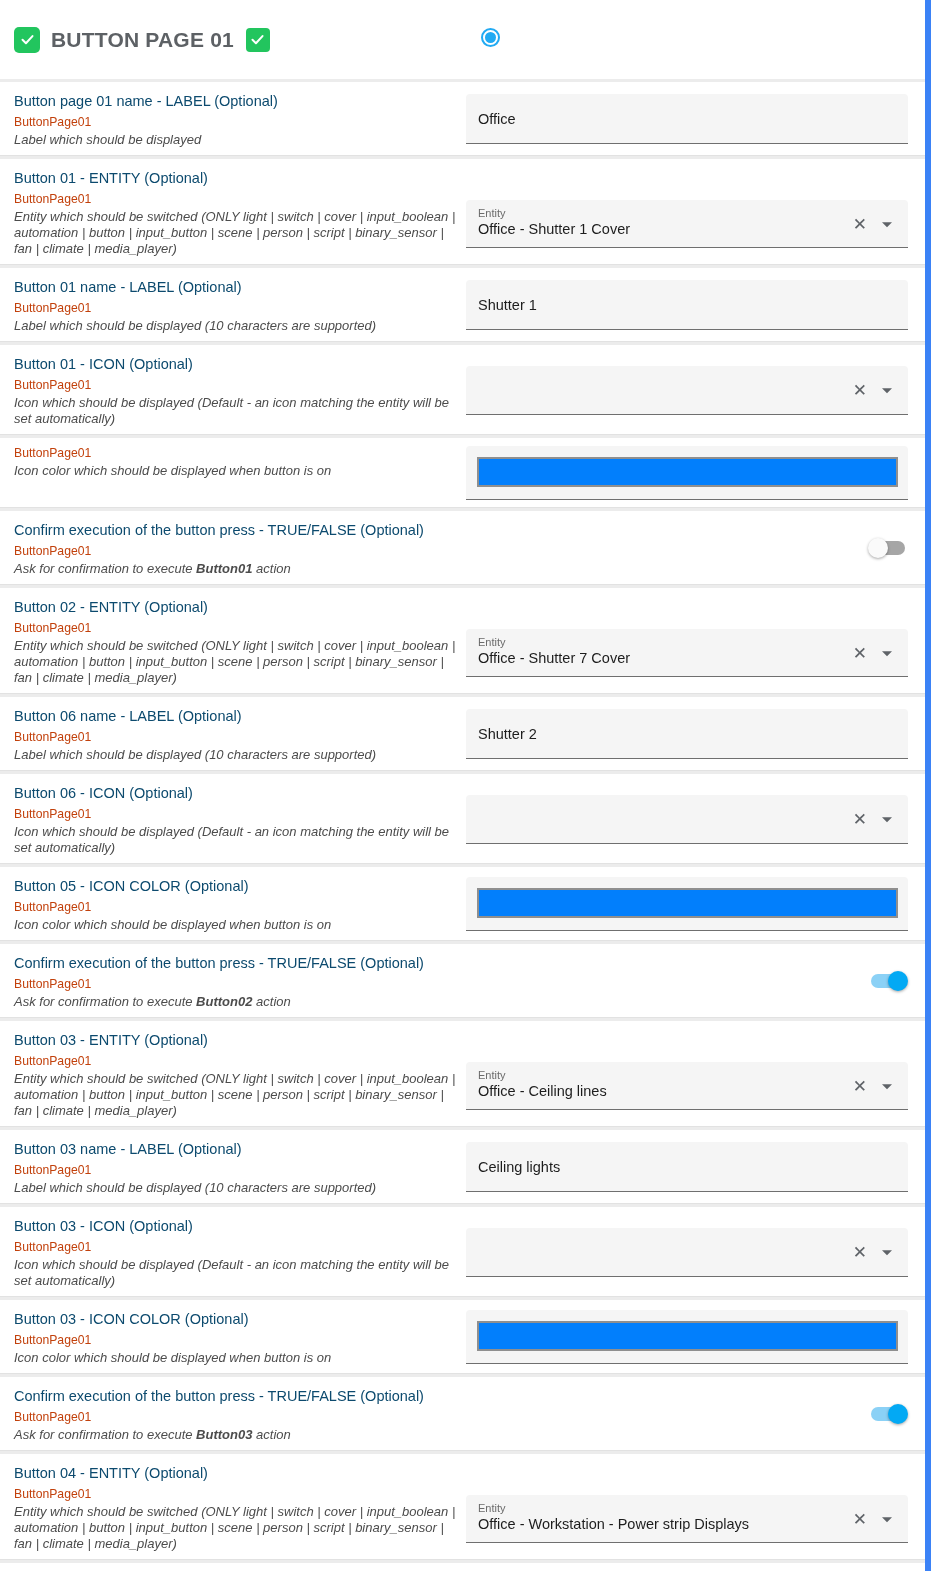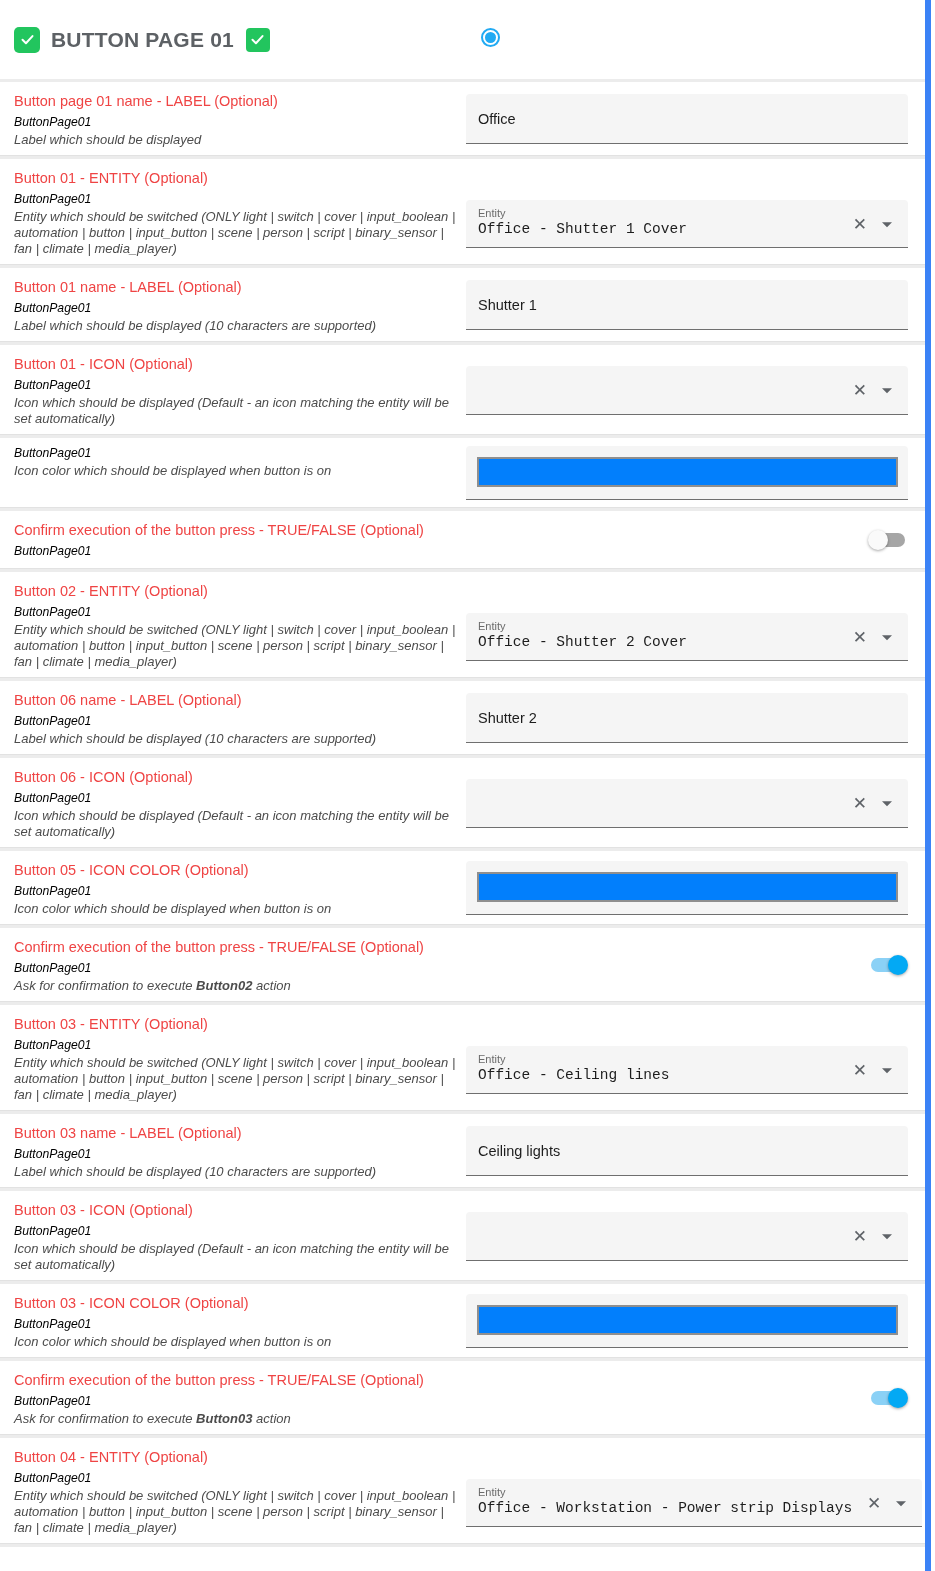--- a/index.html
+++ b/index.html
@@ -49,36 +49,36 @@
     display: flex;
     padding: 8px 17px 8px 14px;
     border-top: 3px solid #ececec;
     box-shadow: 0 -1px 0 #e2e2e2;
     background: #fff;
   }
   .row-left { flex: 0 0 452px; padding-right: 8px; }
   .row-right { flex: 1; display: flex; flex-direction: column; justify-content: center; }
   .row-right.toggle-area { align-items: flex-end; }
 
-  .title { font-size: 14.5px; line-height: 17px; margin: 3px 0 5px 0; color: #ef4444; }
-  .group { font-style: italic; font-size: 12.2px; line-height: 15px; color: #000000; margin-bottom: 2px; }
+  .title { font-size: 14.5px; line-height: 17px; margin: 3px 0 5px 0; color: #0c4a6e; }
+  .group { font-size: 12.2px; line-height: 15px; color: #c2410c; margin-bottom: 2px; }
   .desc  { font-style: italic; font-size: 13px; line-height: 16px; color: #4c4c4c; }
   .desc b { font-weight: bold; }
 
   
   .field {
     background: var(--fieldbg, #f5f5f5);
     border-radius: 4px 4px 0 0;
     border-bottom: 1px solid #6f6f6f;
     position: relative;
     width: 100%;
   }
   .field .flabel { font-size: 11px; line-height: 13px; color: #6b6b6b; }
   .field.entity { padding: 7px 70px 8px 12px; margin-top: 24px; }
-  .fvalue { font-size: 14.5px; line-height: 19px; color: #1d1d1d; white-space: nowrap; font-family: Liberation Mono, monospace; }
+  .fvalue { font-size: 14.5px; line-height: 19px; color: #1d1d1d; white-space: nowrap; }
   .field.plain { height: 50px; display: flex; align-items: center; padding: 0 12px; }
   .field.plain input {
     border: none; background: transparent; outline: none;
     font: 14.5px "Liberation Sans", sans-serif; color: #1d1d1d; width: 100%;
   }
   .field.iconsel { height: 49px; }
   .clear-x {
     position: absolute; right: 41px; top: 50%; transform: translateY(-50%);
     font-size: 17px; color: #5f6368; cursor: pointer; line-height: 1;
   }
@@ -187,37 +187,38 @@
         <div class="row-right">
           <div class="field color">
             <div class="swatch" style="background: rgb(2, 127, 252);"></div>
           </div>
         </div>
       </div>
       <div class="row">
         <div class="row-left">
           <div class="title">Confirm execution of the button press - TRUE/FALSE (Optional)</div>
           <div class="group">ButtonPage01</div>
+          <div class="desc"><span>Ask for confirmation to execute </span><b>Button01</b><span> action</span></div>
         </div>
         <div class="row-right toggle-area">
           <div class="switch off">
             <span class="knob"></span>
           </div>
         </div>
       </div>
       <div class="row">
         <div class="row-left">
           <div class="title">Button 02 - ENTITY (Optional)</div>
           <div class="group">ButtonPage01</div>
           <div class="desc">Entity which should be switched (ONLY light | switch | cover | input_boolean | automation | button | input_button | scene | person | script | binary_sensor | fan | climate | media_player)</div>
         </div>
         <div class="row-right">
           <div class="field entity">
             <div class="flabel">Entity</div>
-            <div class="fvalue">Office - Shutter 2 Cover</div>
+            <div class="fvalue">Office - Shutter 7 Cover</div>
             <span class="clear-x">✕</span>
             <span class="caret"></span>
           </div>
         </div>
       </div>
       <div class="row">
         <div class="row-left">
           <div class="title">Button 06 name - LABEL (Optional)</div>
           <div class="group">ButtonPage01</div>
           <div class="desc">Label which should be displayed (10 characters are supported)</div>

